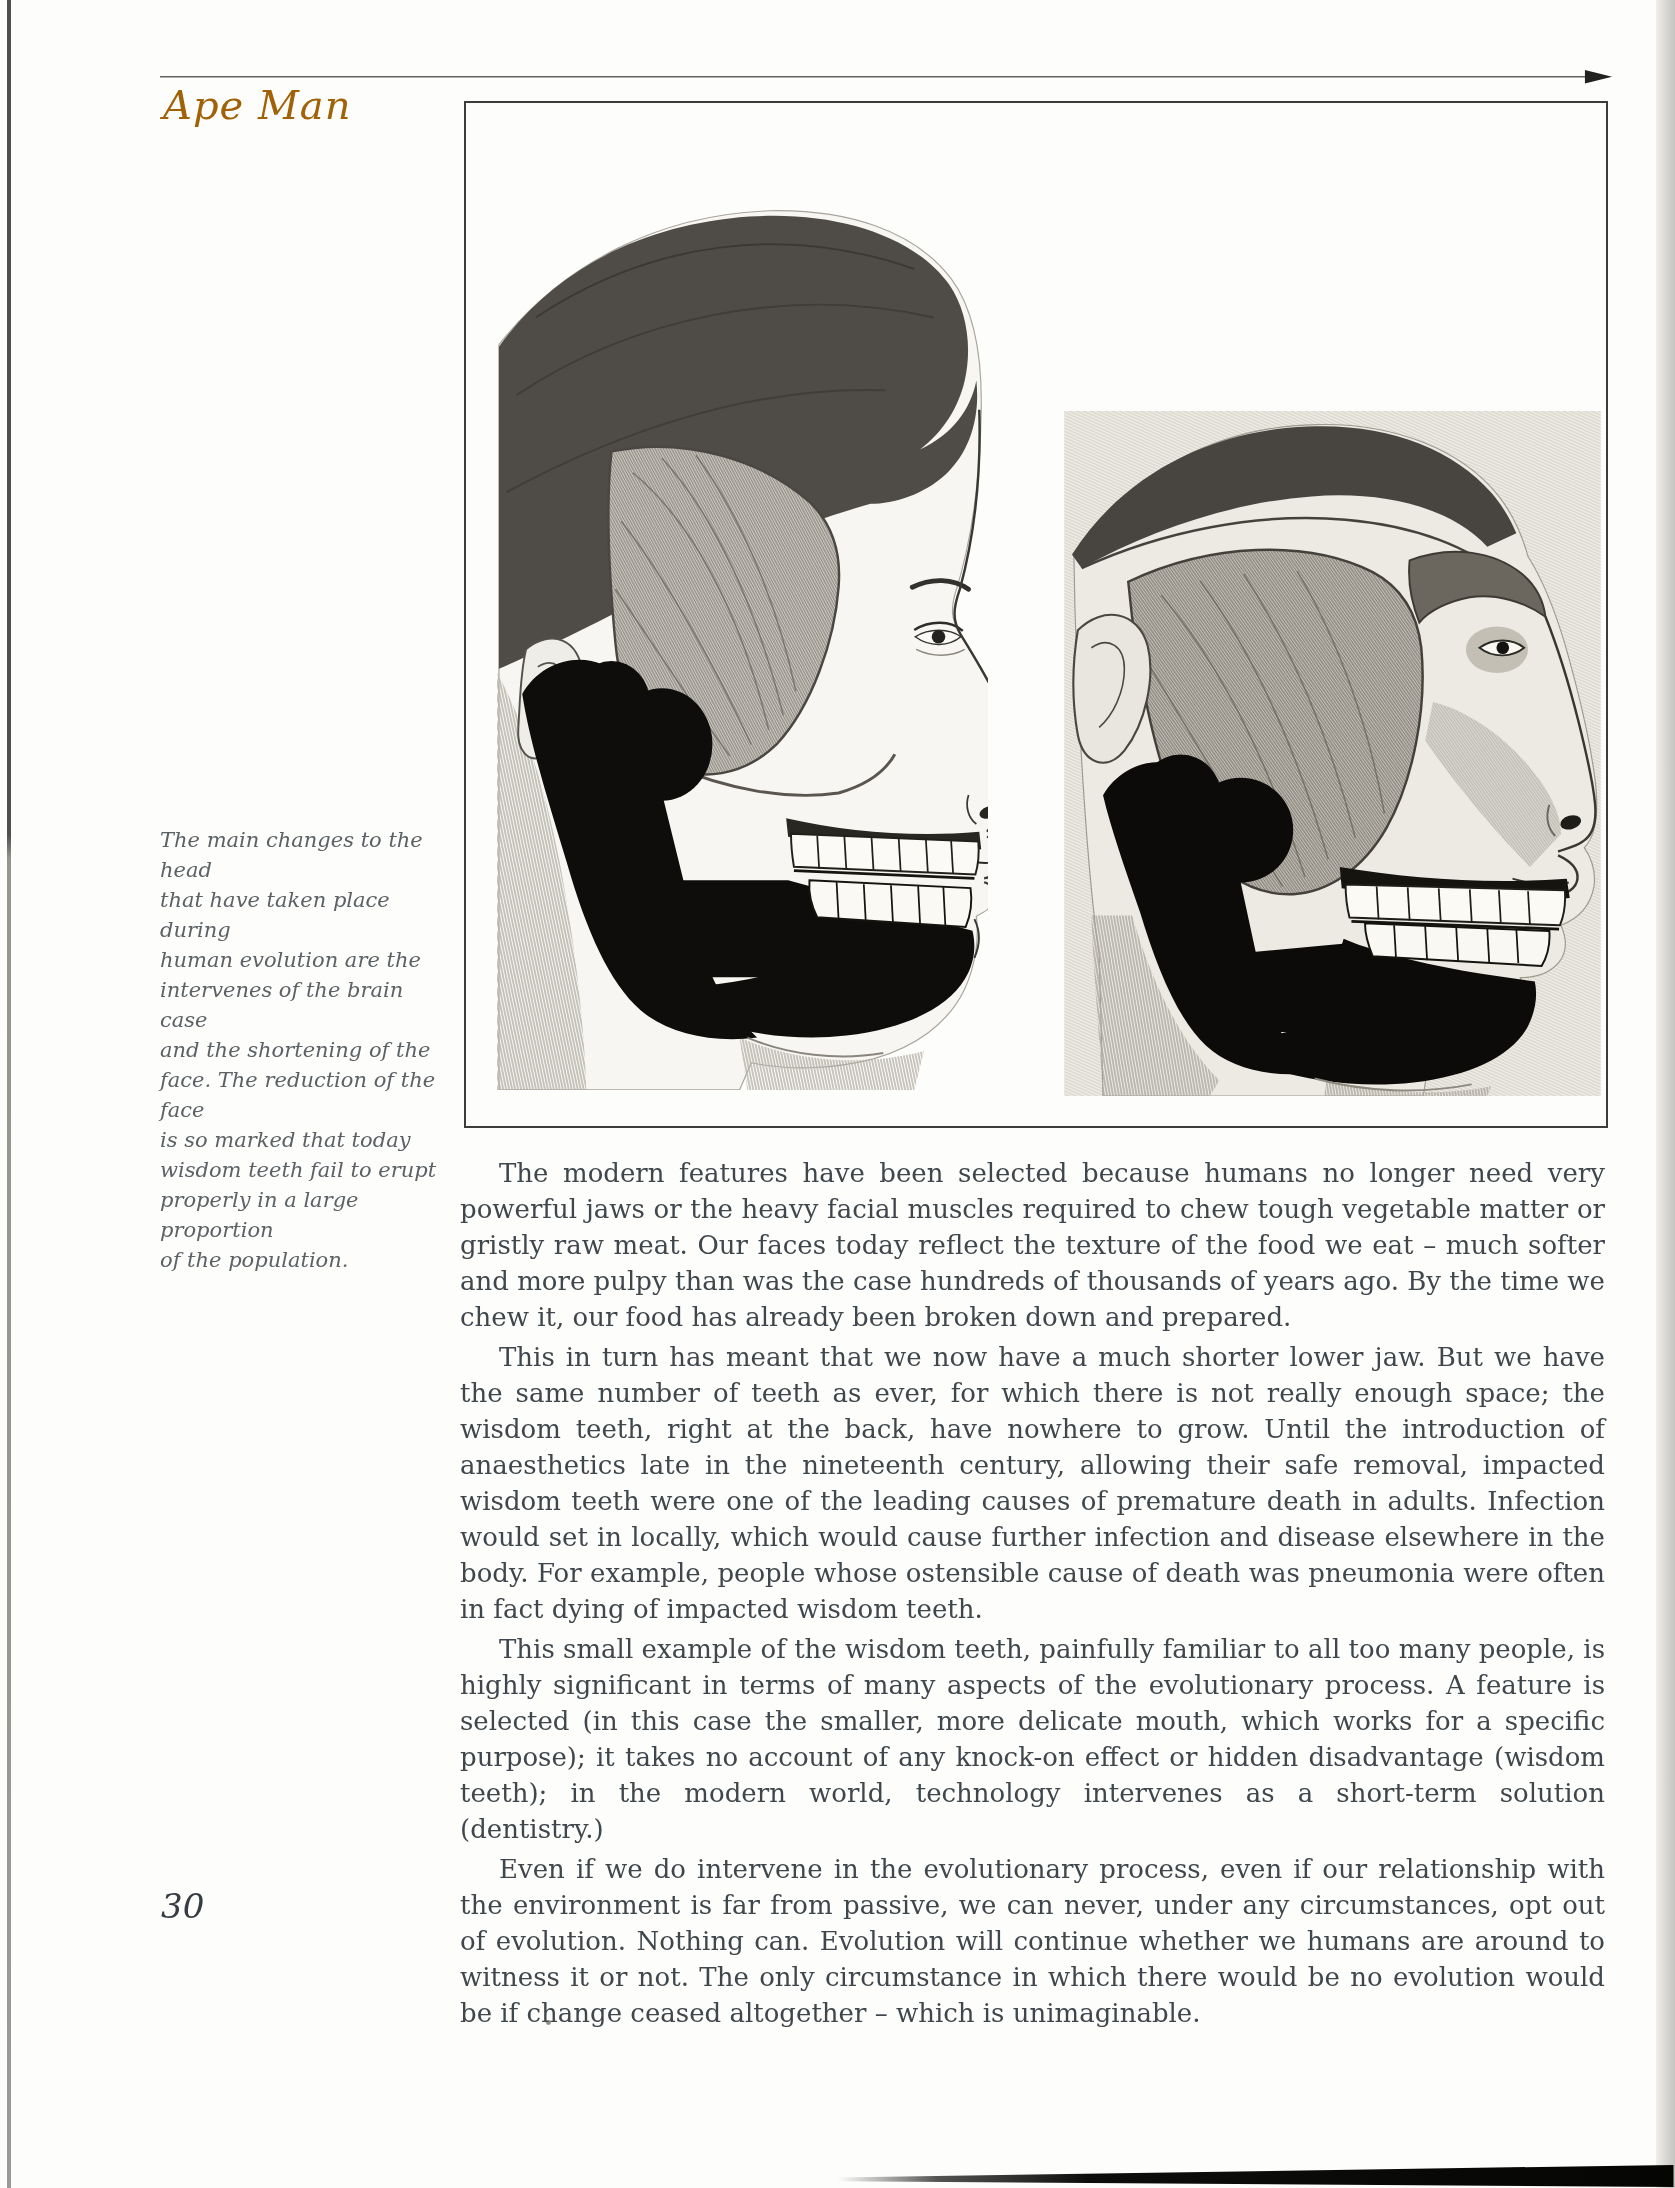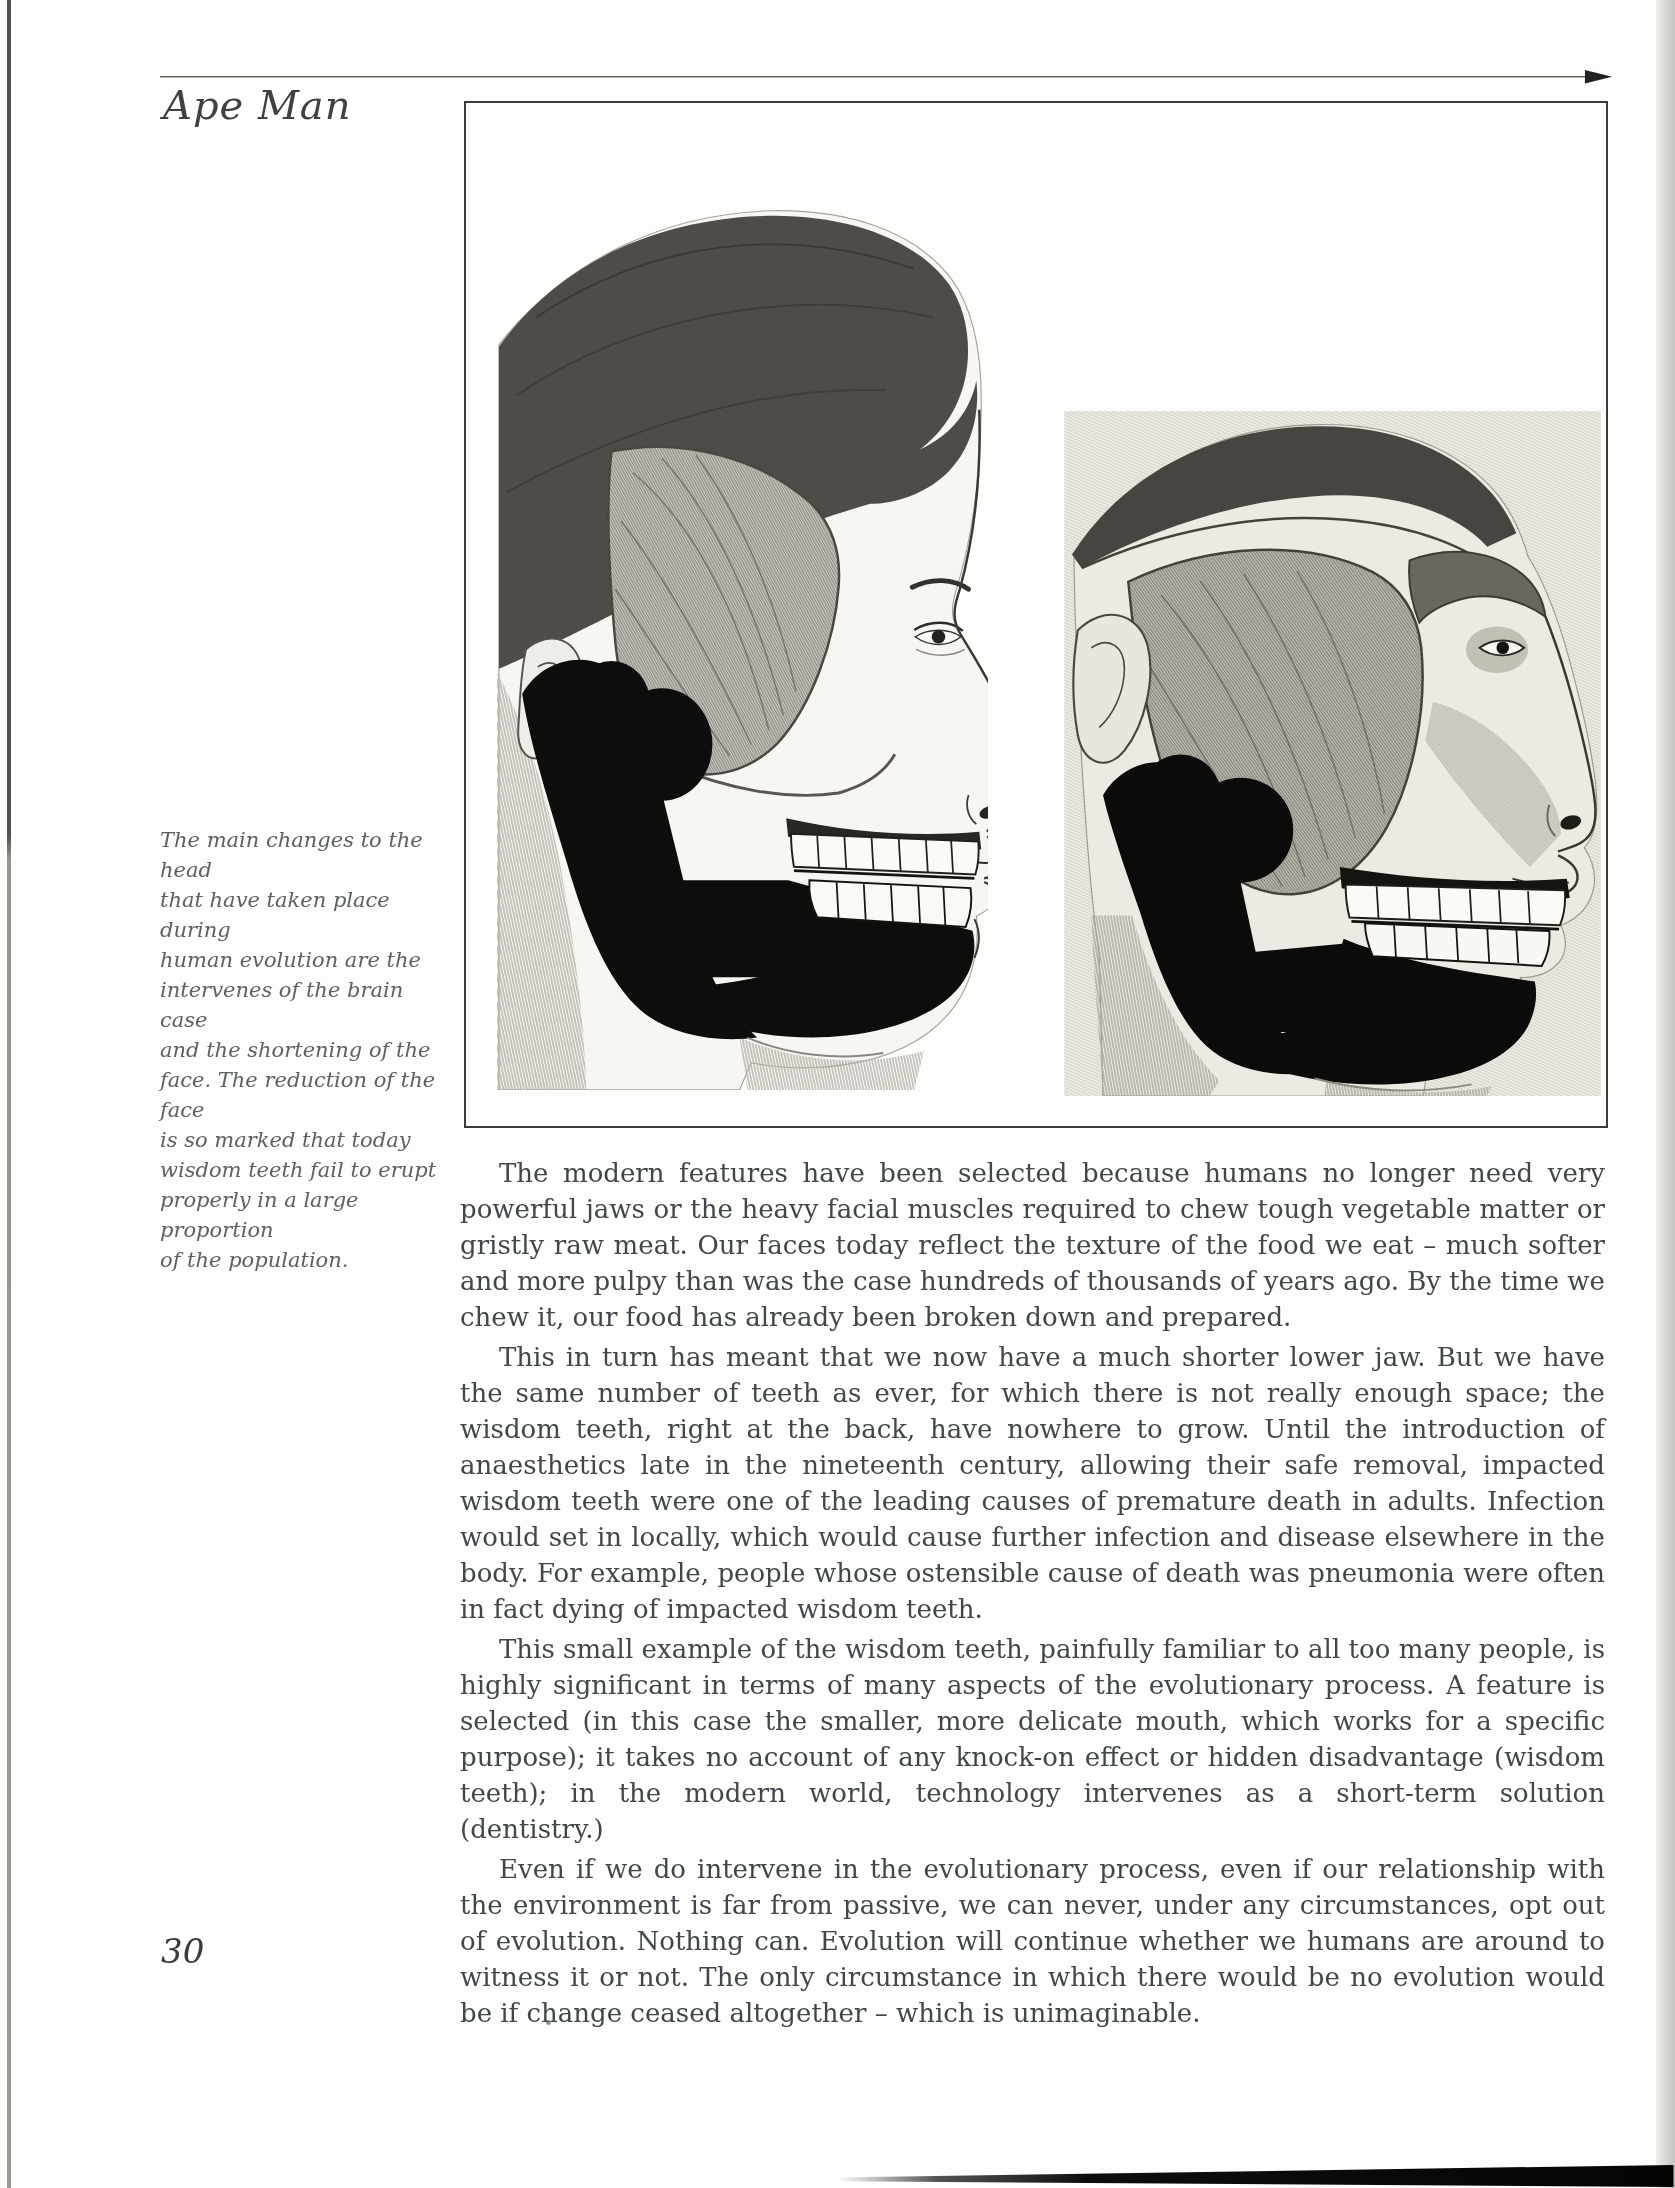--- a/index.html
+++ b/index.html
@@ -9,35 +9,35 @@
   }
   .abs{position:absolute;}
   
   .scan-left-line{left:6.8px;top:0;width:3.9px;height:2188px;
     background:linear-gradient(to bottom,#50504e 0,#50504e 835px,#96968f 859px,#9a9a97 100%);}
   .scan-right-band{right:0;top:0;width:20.4px;height:2188px;
     background:linear-gradient(to right,#f0efec,#cfcecb 70%,#c4c3c0);}
   .scan-speck{left:546px;top:2020px;width:4.9px;height:4.9px;border-radius:50%;background:#8f8f8b;}
   
   .header-rule{left:160px;top:68px;width:1456px;height:17.5px;}
-  .page-title{left:163px;top:82px;font-style:italic;font-size:40px;color:#404040;letter-spacing:1px;}
+  .page-title{left:163px;top:82px;font-style:italic;font-size:40px;color:#a16207;letter-spacing:1px;}
   
   .figure-frame{left:464px;top:101px;width:1144px;height:1027px;border:2.4px solid #3c3c3a;
     box-sizing:border-box;background:#fdfdfb;}
   .human-fig{left:31px;top:98px;}
   .ape-fig{left:598px;top:308px;}
   
   .figure-caption{left:160px;top:825px;width:296px;font-style:italic;font-size:21px;
     line-height:30px;color:#5c6165;white-space:pre-line;}
   
   .body-text{left:456px;top:1151px;width:1153px;color:#40474c;font-size:26px;line-height:36px;
     text-align:justify;}
   .body-text p{margin:4px;text-indent:39px;}
   
-  .page-number{left:161px;top:1886px;font-style:italic;font-size:34px;color:#363c41;margin-top:45px;}
+  .page-number{left:161px;top:1886px;font-style:italic;font-size:34px;color:#363c41;}
   
   .bottom-wedge{left:835px;top:2162px;}
 </style>
 </head>
 <body>
 
 <div class="abs scan-left-line"></div>
 <div class="abs scan-right-band"></div>
 <div class="abs scan-speck"></div>
 <svg class="abs bottom-wedge" width="841" height="27" viewBox="0 0 867 28">

